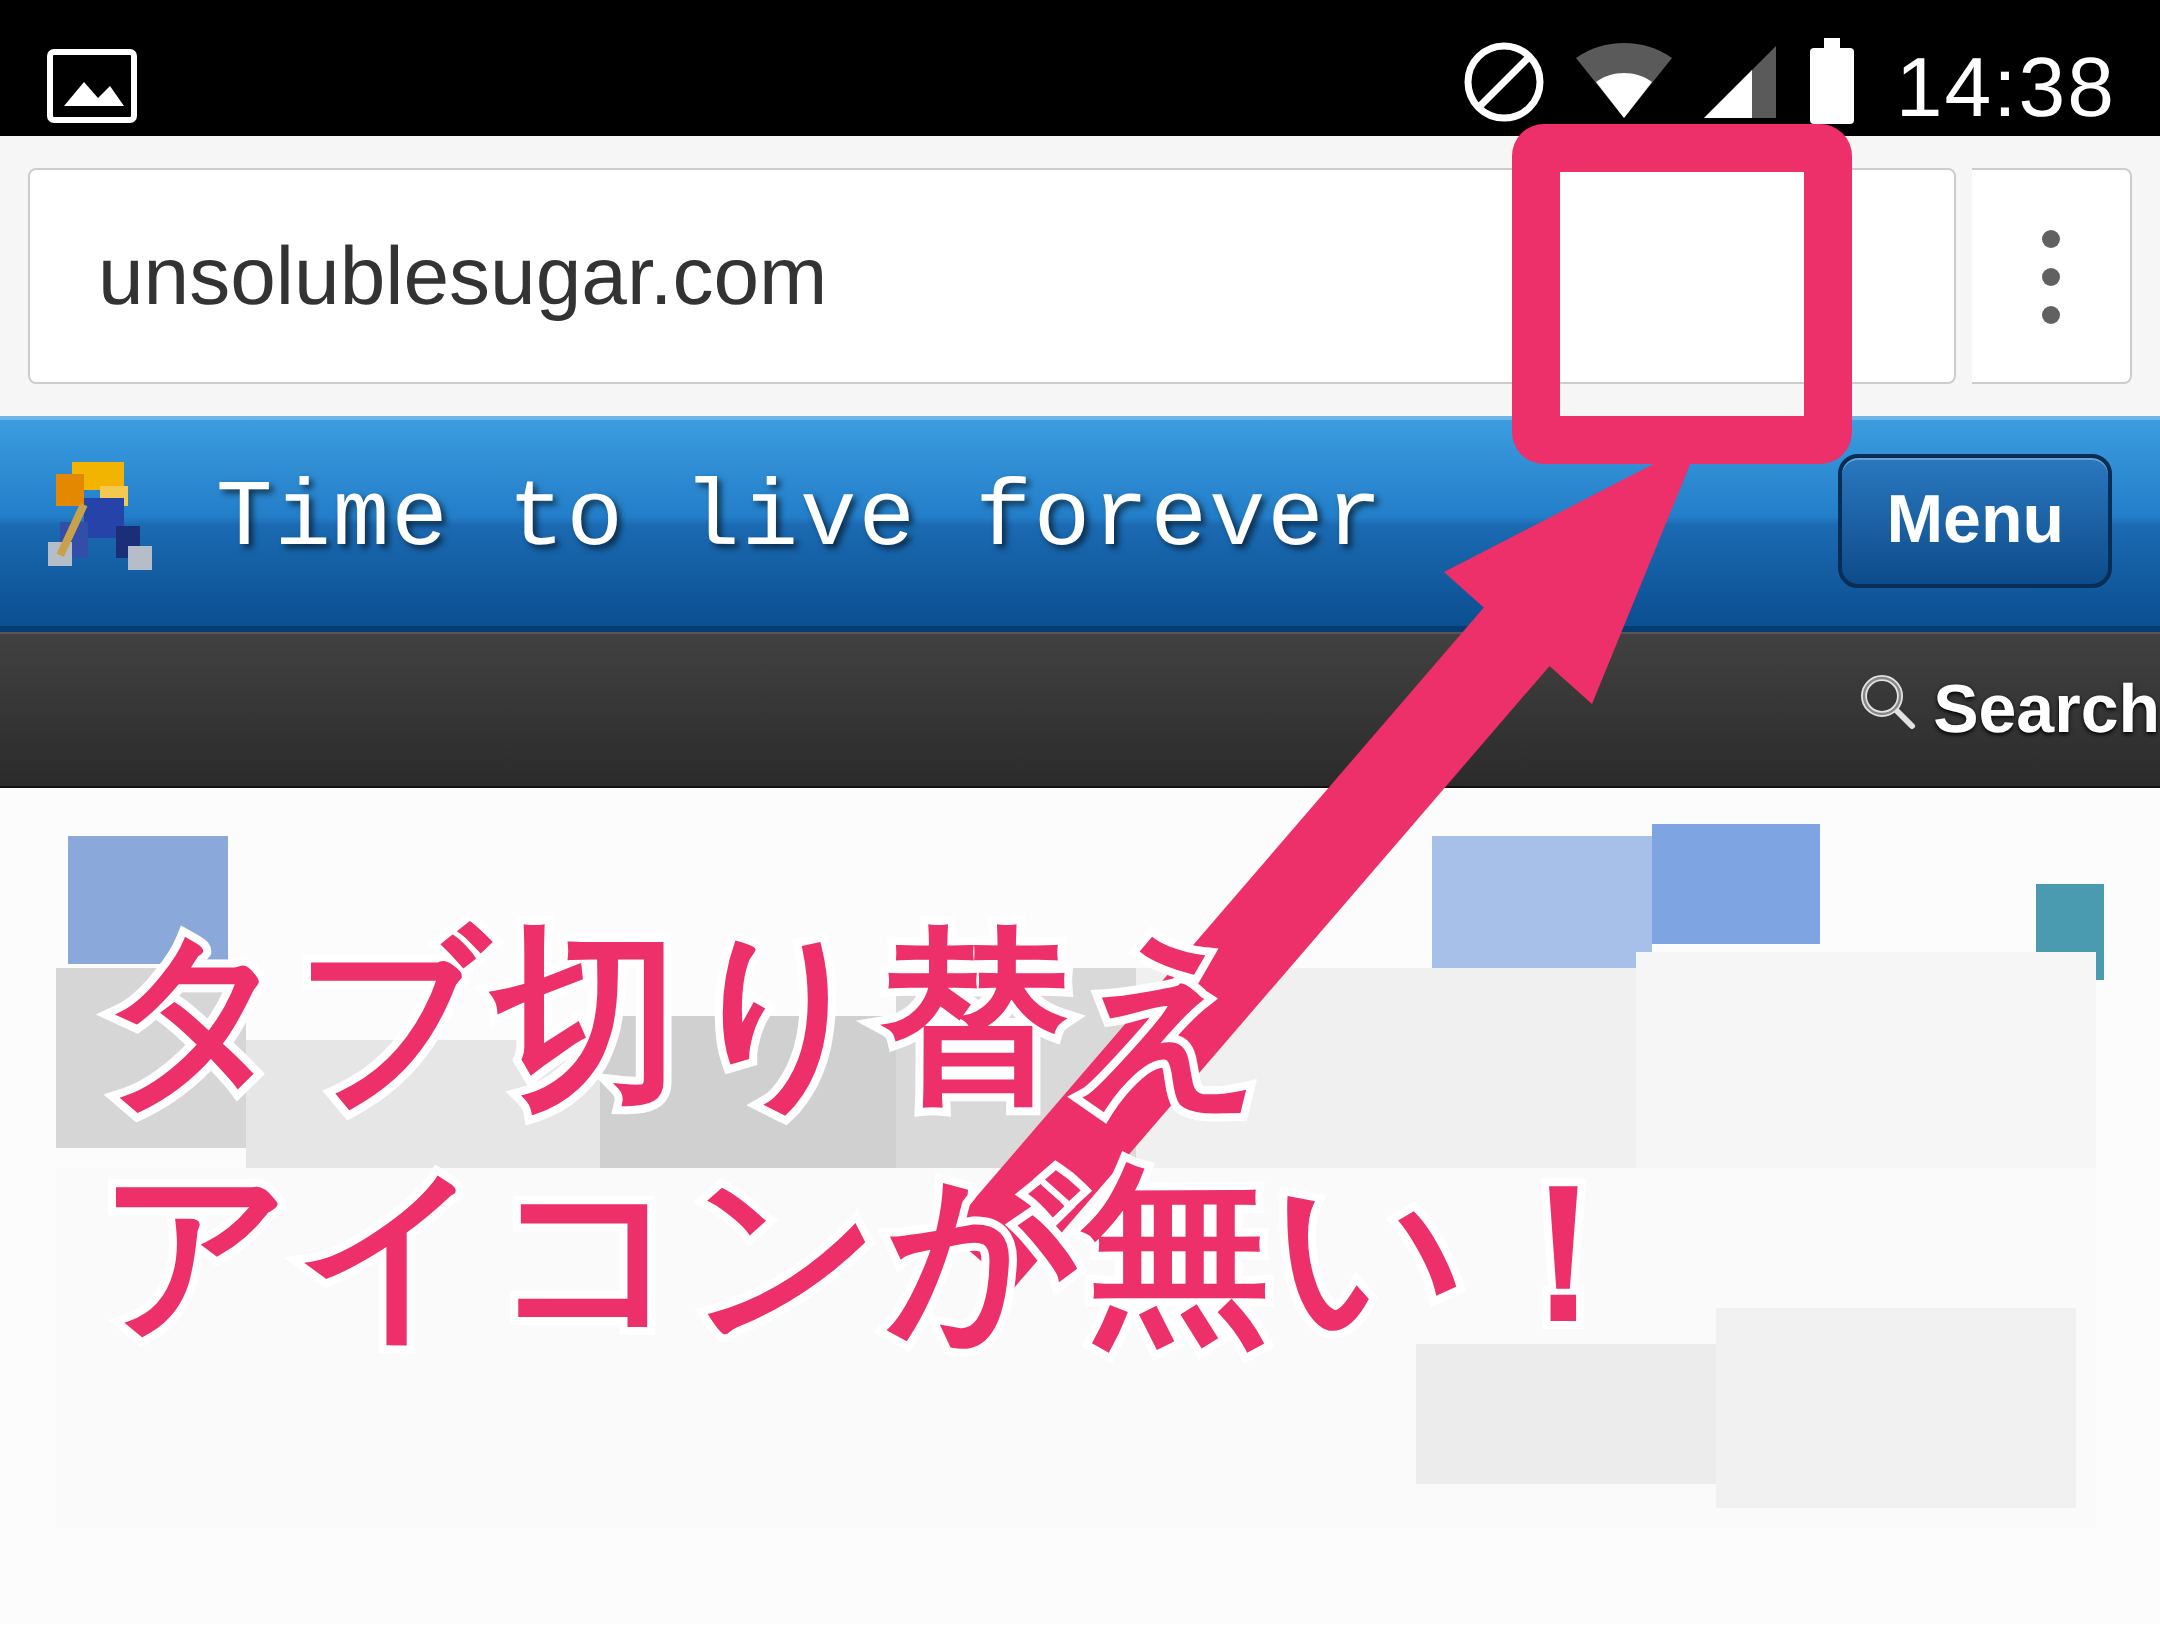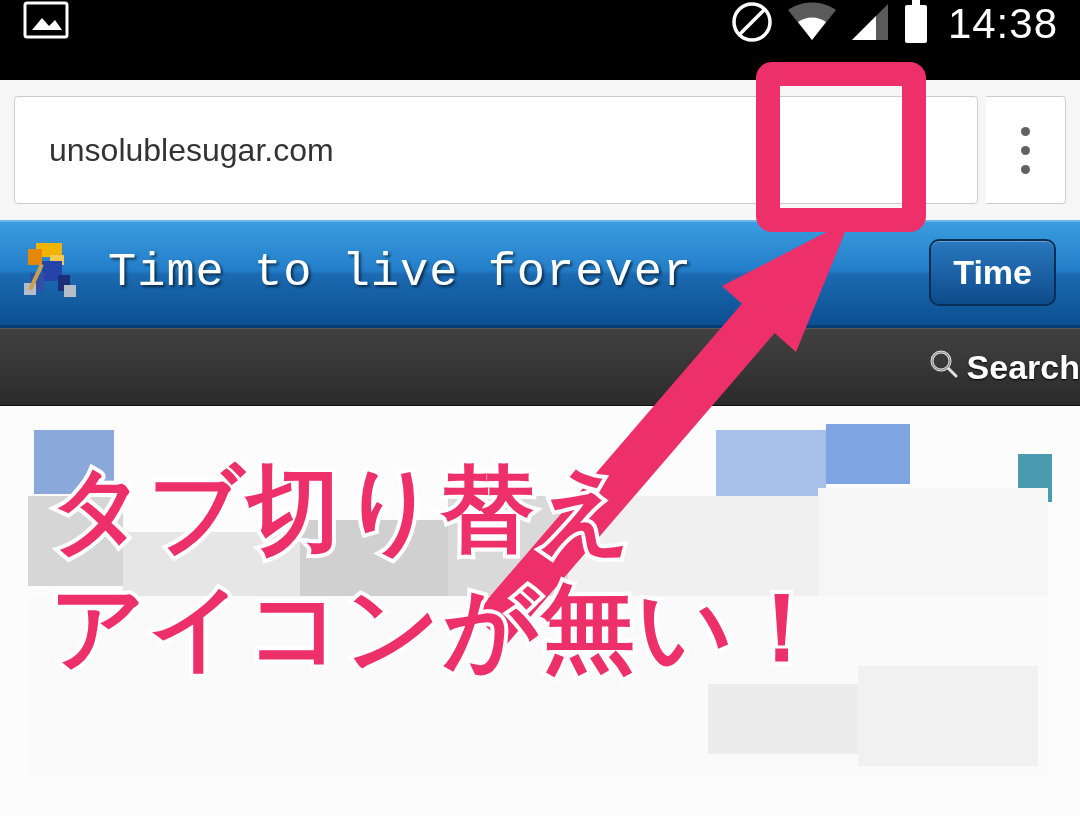--- a/index.html
+++ b/index.html
@@ -1,25 +1,25 @@
 <!DOCTYPE html>
 <html><head>
   <meta charset="utf-8">
   <style>
     * { margin:0; padding:0; box-sizing:border-box; }
     html,body { width:1080px; height:816px; overflow:hidden; font-family:Arial, "Hiragino Kaku Gothic ProN", Meiryo, sans-serif; }
     
-    .status-bar { width:100%; height:80px; background:#000; display:flex; align-items:flex-start; color:#fff; padding:0 22px 0 22px; }
+    .status-bar { width:100%; height:68px; background:#000; display:flex; align-items:flex-end; color:#fff; padding:0 22px 0 22px; }
     .status-left { display:flex; align-items:center; }
     .status-right { margin-left:auto; display:flex; align-items:center; gap:12px; }
     .clock { font-size:42px; font-weight:400; letter-spacing:1px; margin-left:6px; color:#fff; }
     
     .browser-toolbar { width:100%; height:140px; background:#f6f6f6; display:flex; align-items:center; padding:16px 14px; gap:8px; position:relative; }
     .url-bar { flex:1; height:108px; background:#fff; border:1px solid #ccc; border-radius:4px; display:flex; align-items:center; padding:0 34px; }
-    .url-text { font-size:32px; color:#333; }
+    .url-text { font-size:41px; color:#333; }
     .more-btn { width:80px; height:108px; display:flex; flex-direction:column; align-items:center; justify-content:center; gap:10px; border:1px solid #ccc; border-left:none; border-radius:0 4px 4px 0; background:#fff; }
     .more-btn .dot { width:9px; height:9px; background:#616161; border-radius:50%; }
     
     .site-header { width:100%; height:108px; background:linear-gradient(to bottom,#3c9ee0 0%, #237ec9 48%, #1b6ab2 52%, #0b4f90 100%); display:flex; align-items:center; padding:0 24px; position:relative; border-bottom:3px solid #053d73;justify-content:center; }
     .site-header::after{ content:""; position:absolute; top:0; left:0; right:0; height:2px; background:rgba(255,255,255,.25); }
     .site-avatar { width:64px; height:64px; margin-right:20px; position:relative; }
     .site-title { font-family:"Courier New", monospace; font-size:47px; color:#fff; text-shadow:2px 2px 3px rgba(0,0,0,.6); letter-spacing:1px; }
     .menu-btn { margin-left:auto; background:linear-gradient(#2a78bf,#0d4b8a); border:2px solid #092e55; color:#fff; font-size:34px; font-weight:bold; padding:12px 22px; border-radius:10px; box-shadow:inset 0 1px 0 rgba(255,255,255,.3); }
     
     .search-strip { width:100%; height:78px; background:linear-gradient(#414141,#2b2b2b); display:flex; align-items:center; justify-content:flex-end; border-top:1px solid #575757; border-bottom:1px solid #111; }
@@ -95,21 +95,21 @@
     <div class="apx" style="left:4px;top:8px;width:14px;height:16px;background:#e38800;"></div>
     <div class="apx" style="left:26px;top:14px;width:14px;height:10px;background:#f5c84f;"></div>
     <div class="apx" style="left:18px;top:20px;width:20px;height:20px;background:#2543a8;"></div>
     <div class="apx" style="left:6px;top:32px;width:14px;height:18px;background:#334ea8;"></div>
     <div class="apx" style="left:34px;top:34px;width:12px;height:16px;background:#1b2e78;"></div>
     <div class="apx" style="left:0px;top:42px;width:12px;height:12px;background:#b5bec8;"></div>
     <div class="apx" style="left:40px;top:44px;width:12px;height:12px;background:#b5bec8;"></div>
     <div class="apx" style="left:10px;top:22px;width:4px;height:28px;background:#c8a24a;transform:rotate(25deg);"></div>
   </div>
   <span class="site-title">Time to live forever</span>
-  <button class="menu-btn">Time</button>
+  <button class="menu-btn">Menu</button>
 </div>
 
 <div class="search-strip">
   <div class="search-btn">
     <span>
       <svg width="30" height="30" viewBox="0 0 30 30">
           <circle cx="12" cy="12" r="9" fill="none" stroke="#e2e2e2" stroke-width="3"></circle>
           <line x1="19" y1="19" x2="27" y2="27" stroke="#e2e2e2" stroke-width="3" stroke-linecap="round"></line>
           <circle cx="12" cy="12" r="9" fill="none" stroke="#888" stroke-width="1.2"></circle>
         </svg>

